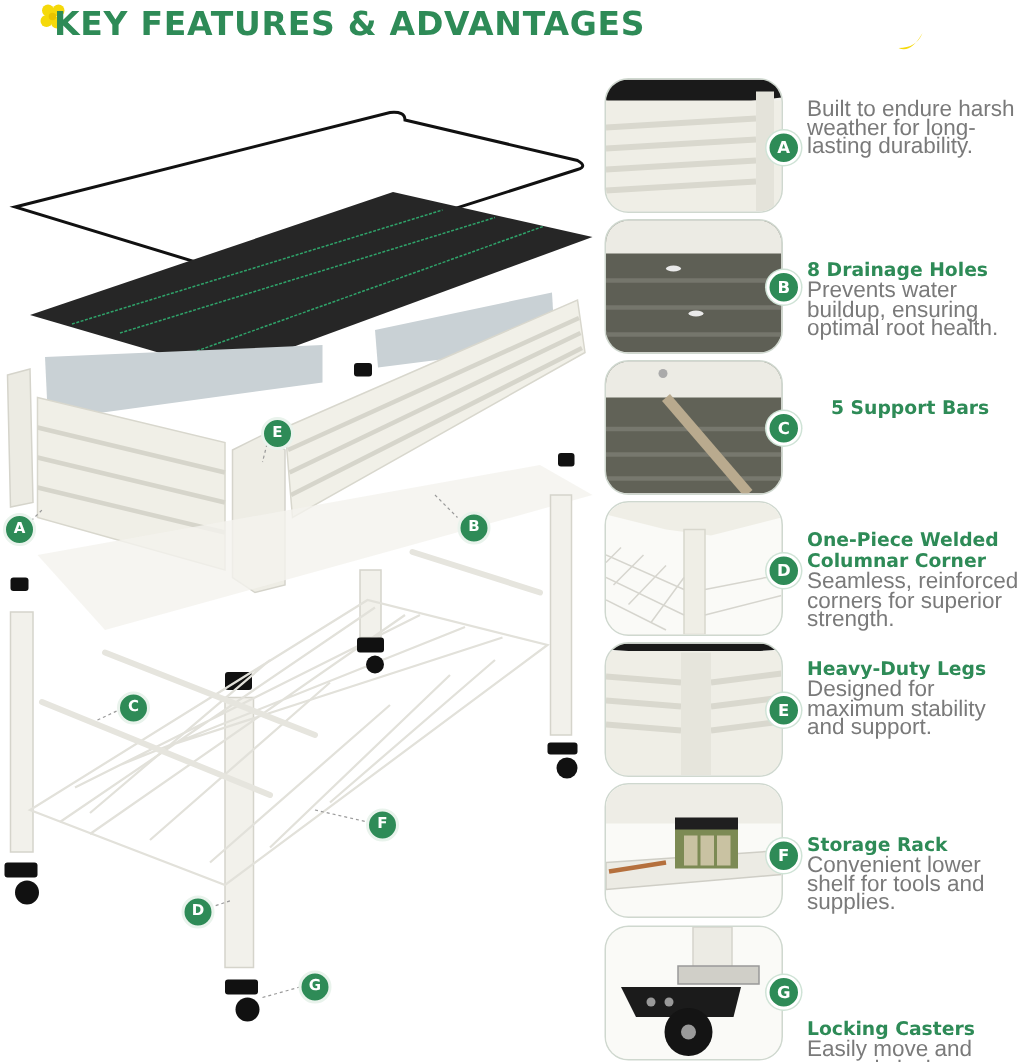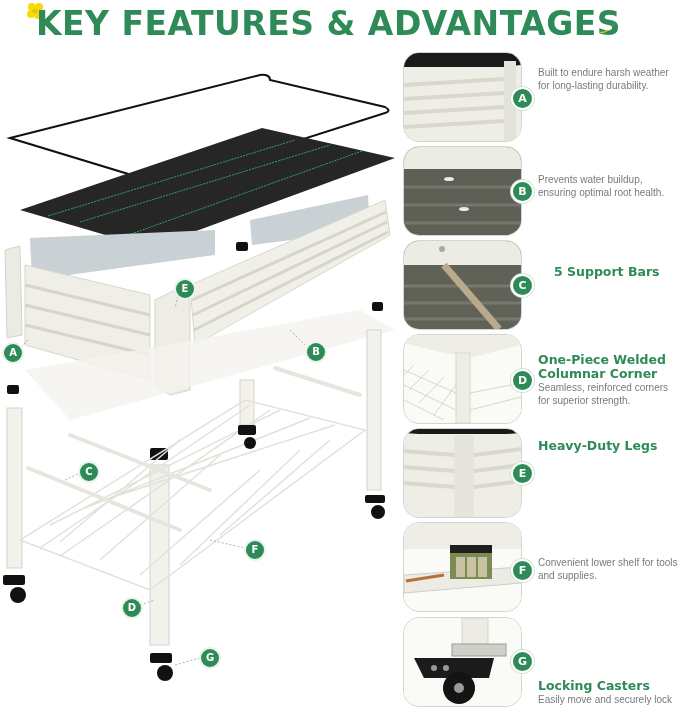--- a/index.html
+++ b/index.html
@@ -1,27 +1,27 @@
 <!DOCTYPE html>
 <html><head>
 <meta charset="utf-8">
 <style>
   html, body { margin:0; padding:0; background:#ffffff; }
   body { width:679px; height:708px; position:relative; overflow:hidden; font-family:"DejaVu Sans", sans-serif; }
-  .title { position:absolute; left:36px; top:4px; font-family:"DejaVu Sans", sans-serif; font-weight:bold; font-size:33px; letter-spacing:0.5px; color:#2e8b57; white-space:nowrap; }
+  .title { position:absolute; left:36px; top:4px; font-family:"DejaVu Sans", sans-serif; font-weight:bold; font-size:22px; letter-spacing:0.5px; color:#2e8b57; white-space:nowrap; }
   .flower { position:absolute; left:26px; top:2px; width:20px; height:20px; }
   .leaf { position:absolute; left:597px; top:18px; width:20px; height:18px; }
 
   .illus { position:absolute; left:0; top:50px; width:400px; height:658px; }
 
   .card { position:absolute; left:403px; width:117px; height:88px; border-radius:16px; border:1.5px solid #cfd8cf; overflow:hidden; background:#f1f1ec; }
   .badge { position:absolute; left:511px; width:19px; height:19px; border-radius:50%; background:#2e8b57; border:2px solid #fff; box-shadow:0 0 0 1px #cfe3d6; color:#fff; font-weight:bold; font-size:11px; line-height:19px; text-align:center; font-family:"DejaVu Sans", sans-serif; }
   .feat { position:absolute; left:538px; width:141px; }
   .feat h3 { margin:0; font-family:"DejaVu Sans", sans-serif; font-weight:bold; color:#2e8b57; font-size:12.5px; line-height:14px; }
-  .feat p { margin:1px 0 0 0; font-family:"Liberation Sans", sans-serif; color:#7a7a7a; font-size:10px; line-height:12.5px; }
+  .feat p { margin:1px 0 0 0; font-family:"Liberation Sans", sans-serif; color:#7a7a7a; font-size:15px; line-height:12.5px; }
 
   .lbl { position:absolute; width:18px; height:18px; border-radius:50%; background:#2e8b57; border:2px solid #e9f3ec; color:#fff; font-weight:bold; font-size:10px; line-height:18px; text-align:center; font-family:"DejaVu Sans", sans-serif; }
 </style>
 </head>
 <body>
 
 <svg class="flower" viewBox="0 0 20 20">
   <circle cx="6" cy="5" r="4" fill="#f5d90a"></circle>
     <circle cx="13" cy="5" r="4" fill="#f5d90a"></circle>
   <circle cx="5" cy="12" r="4" fill="#f5d90a"></circle>
@@ -130,20 +130,21 @@
   <svg width="117" height="88" viewBox="0 0 117 88">
     <rect width="117" height="88" fill="#5e5f55"></rect>
     <rect width="117" height="22" fill="#ecebe4"></rect>
     <path d="M0 40 L117 40 M0 58 L117 58 M0 76 L117 76" stroke="#75766c" stroke-width="3"></path>
     <ellipse cx="45" cy="32" rx="5" ry="2" fill="#eaeaea"></ellipse>
     <ellipse cx="60" cy="62" rx="5" ry="2" fill="#eaeaea"></ellipse>
   </svg>
 </div>
 <div class="badge" style="top:180px;">B</div>
 <div class="feat" style="top:173px;">
+  <h3>8 Drainage Holes</h3>
   <p>Prevents water buildup, ensuring optimal root health.</p>
 </div>
 
 <div class="card" style="top:240px;">
   <svg width="117" height="88" viewBox="0 0 117 88">
     <rect width="117" height="88" fill="#616257"></rect>
     <rect width="117" height="24" fill="#ecebe4"></rect>
     <path d="M0 45 L117 45 M0 62 L117 62 M0 78 L117 78" stroke="#77786e" stroke-width="3"></path>
     <line x1="40" y1="24" x2="95" y2="88" stroke="#b9aa8e" stroke-width="7"></line>
     <circle cx="38" cy="8" r="3" fill="#aaa"></circle>
@@ -175,37 +176,39 @@
   <svg width="117" height="88" viewBox="0 0 117 88">
     <polygon points="0,0 117,0 117,4 60,8 0,4" fill="#1a1a1a"></polygon>
     <rect x="0" y="5" width="117" height="83" fill="#efeee6"></rect>
     <path d="M0 22 L50 26 M0 38 L50 42 M0 54 L50 58 M70 26 L117 20 M70 42 L117 36 M70 58 L117 52" stroke="#d9d8ce" stroke-width="4"></path>
     <rect x="50" y="6" width="20" height="82" fill="#e6e5dc"></rect>
   </svg>
 </div>
 <div class="badge" style="top:462px;">E</div>
 <div class="feat" style="top:439px;">
   <h3>Heavy-Duty Legs</h3>
+  <p>Designed for maximum stability and support.</p>
 </div>
 
 <div class="card" style="top:522px;">
   <svg width="117" height="88" viewBox="0 0 117 88">
     <rect width="117" height="88" fill="#fafaf7"></rect>
     <rect width="117" height="26" fill="#eeede6"></rect>
     <polygon points="0,52 117,44 117,60 0,70" fill="#ecebe4" stroke="#cfcec6"></polygon>
     <rect x="46" y="24" width="42" height="32" fill="#7c8a54"></rect>
     <rect x="46" y="22" width="42" height="8" fill="#1f1f1f"></rect>
     <rect x="52" y="34" width="9" height="20" fill="#c9c2a2"></rect>
     <rect x="63" y="34" width="9" height="20" fill="#c9c2a2"></rect>
     <rect x="74" y="34" width="9" height="20" fill="#c9c2a2"></rect>
     <path d="M2 58 L40 52" stroke="#b5703d" stroke-width="3"></path>
   </svg>
 </div>
 <div class="badge" style="top:559px;">F</div>
 <div class="feat" style="top:556px;">
+  <h3>Storage Rack</h3>
   <p>Convenient lower shelf for tools and supplies.</p>
 </div>
 
 <div class="card" style="top:617px;">
   <svg width="117" height="88" viewBox="0 0 117 88">
     <rect width="117" height="88" fill="#fafaf7"></rect>
     <rect x="58" y="0" width="26" height="28" fill="#ecebe4" stroke="#d5d4cc"></rect>
     <rect x="48" y="26" width="54" height="12" fill="#d0cfc8" stroke="#999"></rect>
     <path d="M10 40 L90 40 L85 60 L20 60 Z" fill="#1b1b1b"></path>
     <circle cx="55" cy="70" r="16" fill="#141414"></circle>

